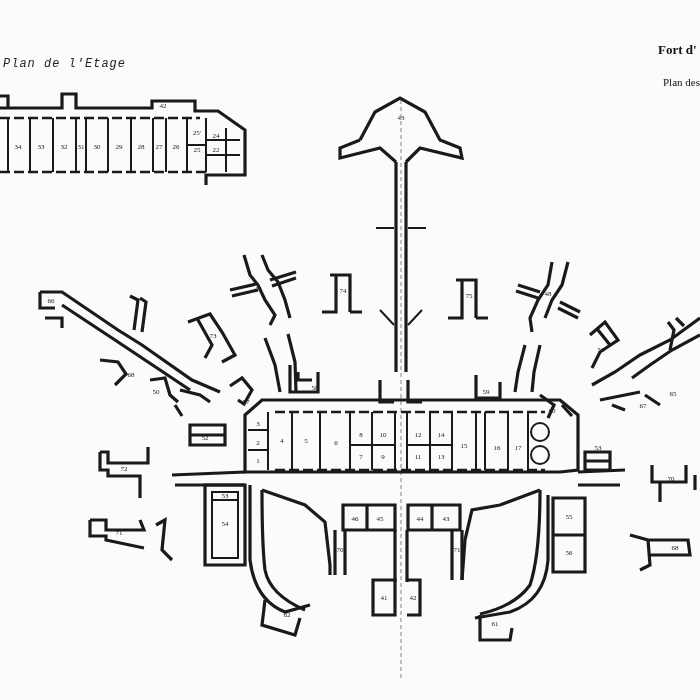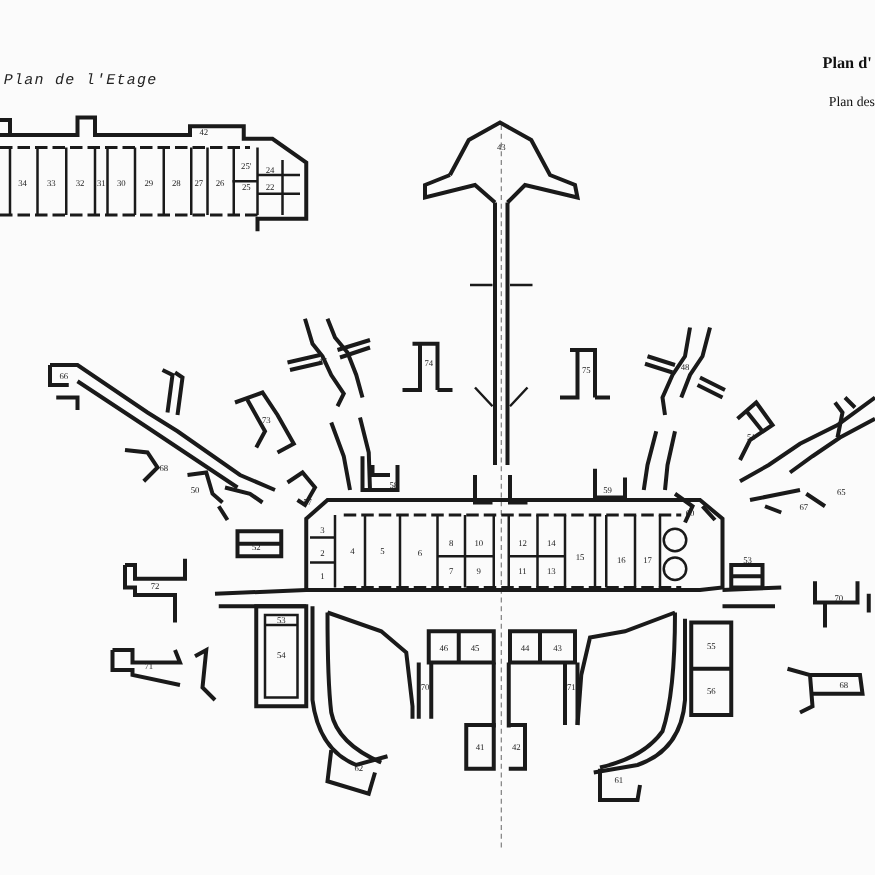--- a/index.html
+++ b/index.html
@@ -11,21 +11,21 @@
   .t-etage { left: 3px; top: 57px; font-size: 12px; font-style: italic; font-family: Liberation Mono, monospace; letter-spacing: 1px; color: #222; }
   .w { fill: none; stroke: #1a1a1a; stroke-width: 3.2; stroke-linejoin: miter; }
   .wt { fill: none; stroke: #1a1a1a; stroke-width: 2; }
   .dash { fill: none; stroke: #1a1a1a; stroke-width: 2.4; stroke-dasharray: 10 4; }
   .axis { stroke: #666; stroke-width: 0.8; stroke-dasharray: 4 3; }
   .lbl { font-family: "Liberation Serif", serif; font-size: 7px; fill: #222; text-anchor: middle; }
 </style>
 </head>
 <body>
 
-<div class="title t-main">Plan d'</div>
+<div class="title t-main">Fort d'</div>
 <div class="title t-sub">Plan des</div>
 <div class="title t-etage">Plan de l'Etage</div>
 
 <svg id="plan" viewBox="0 0 700 700">
 
   <g>
     <path class="w" d="M0,108 L62,108 L62,94 L76,94 L76,108 L152,108 L152,101 L195,101 L195,111 L218,111 L245,130 L245,175 L206,175 L206,185"></path>
     <path class="w" d="M0,96 L8,96 L8,108"></path>
     <path class="dash" d="M0,118 L200,118"></path>
     <path class="dash" d="M0,172 L206,172"></path>

